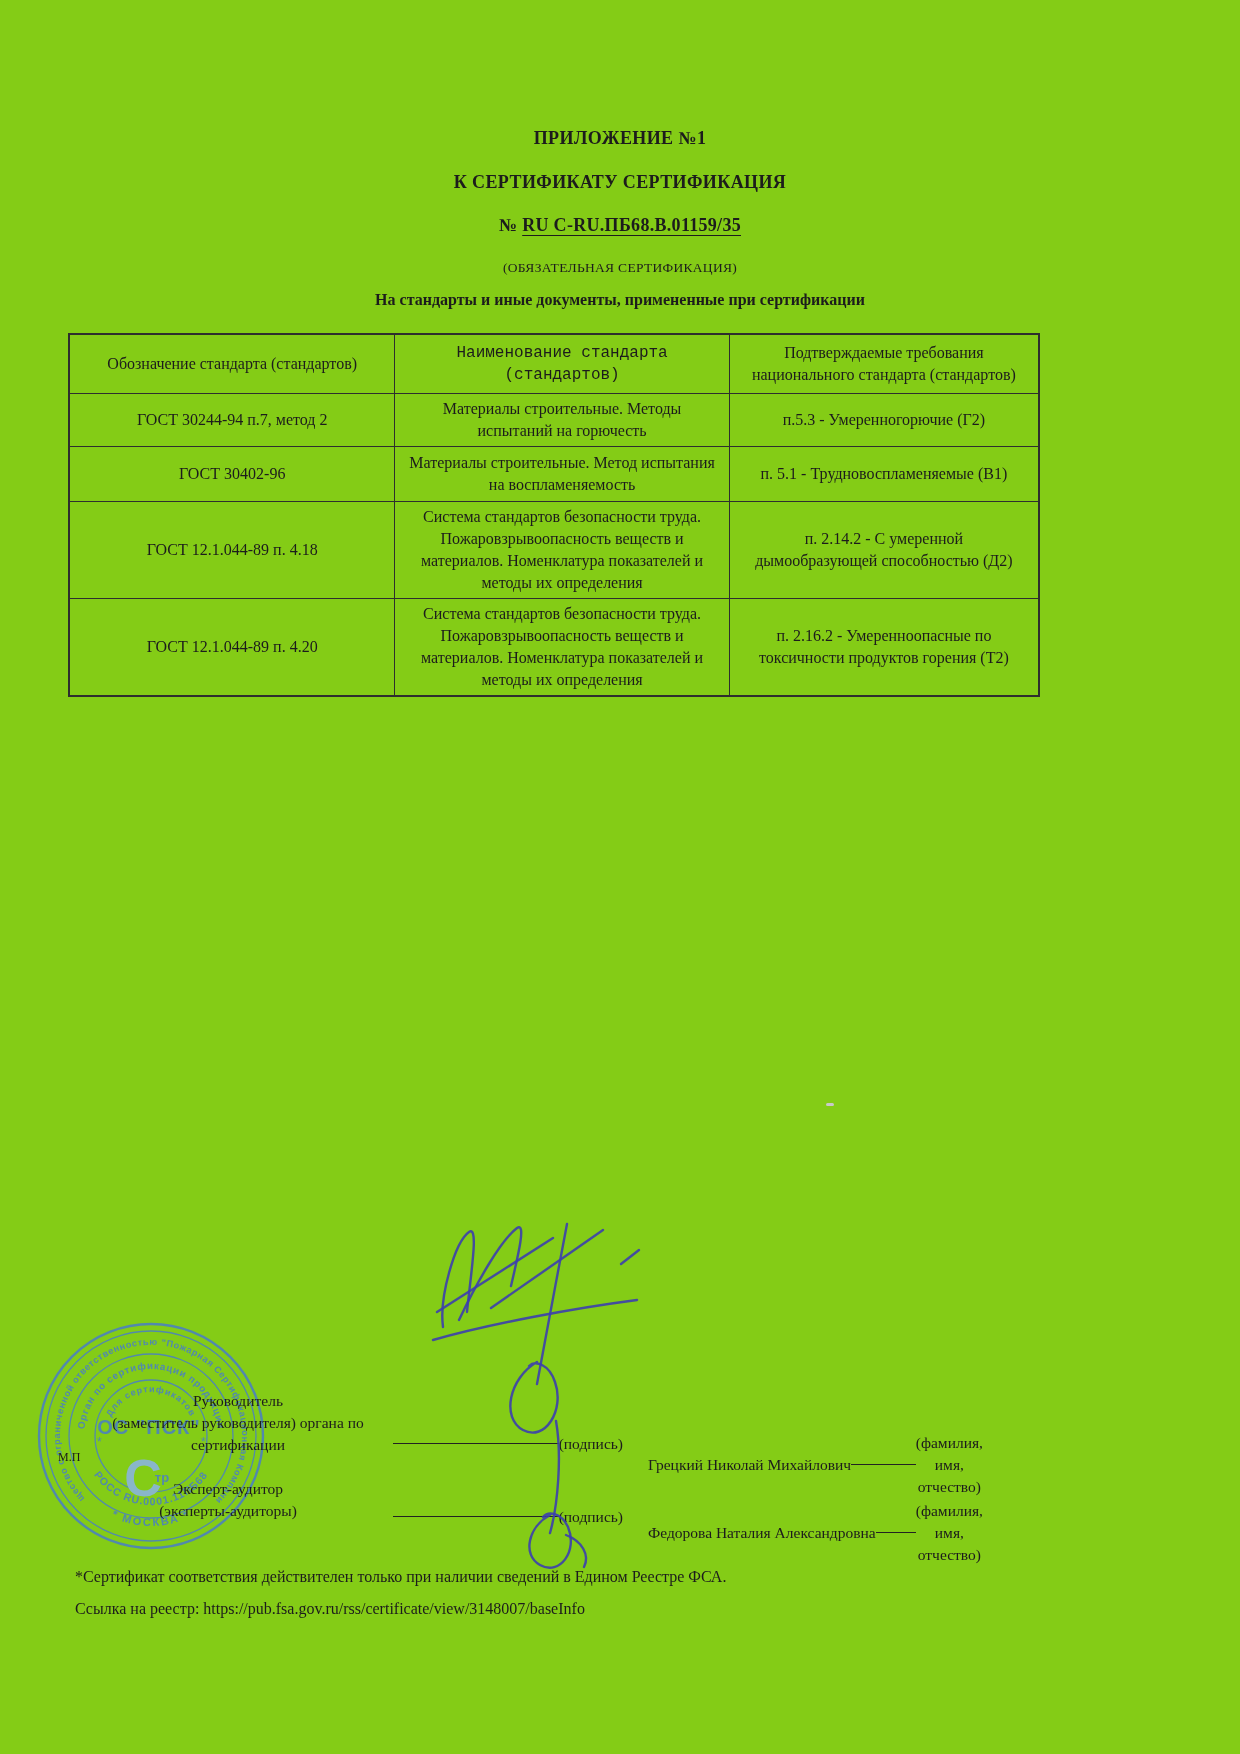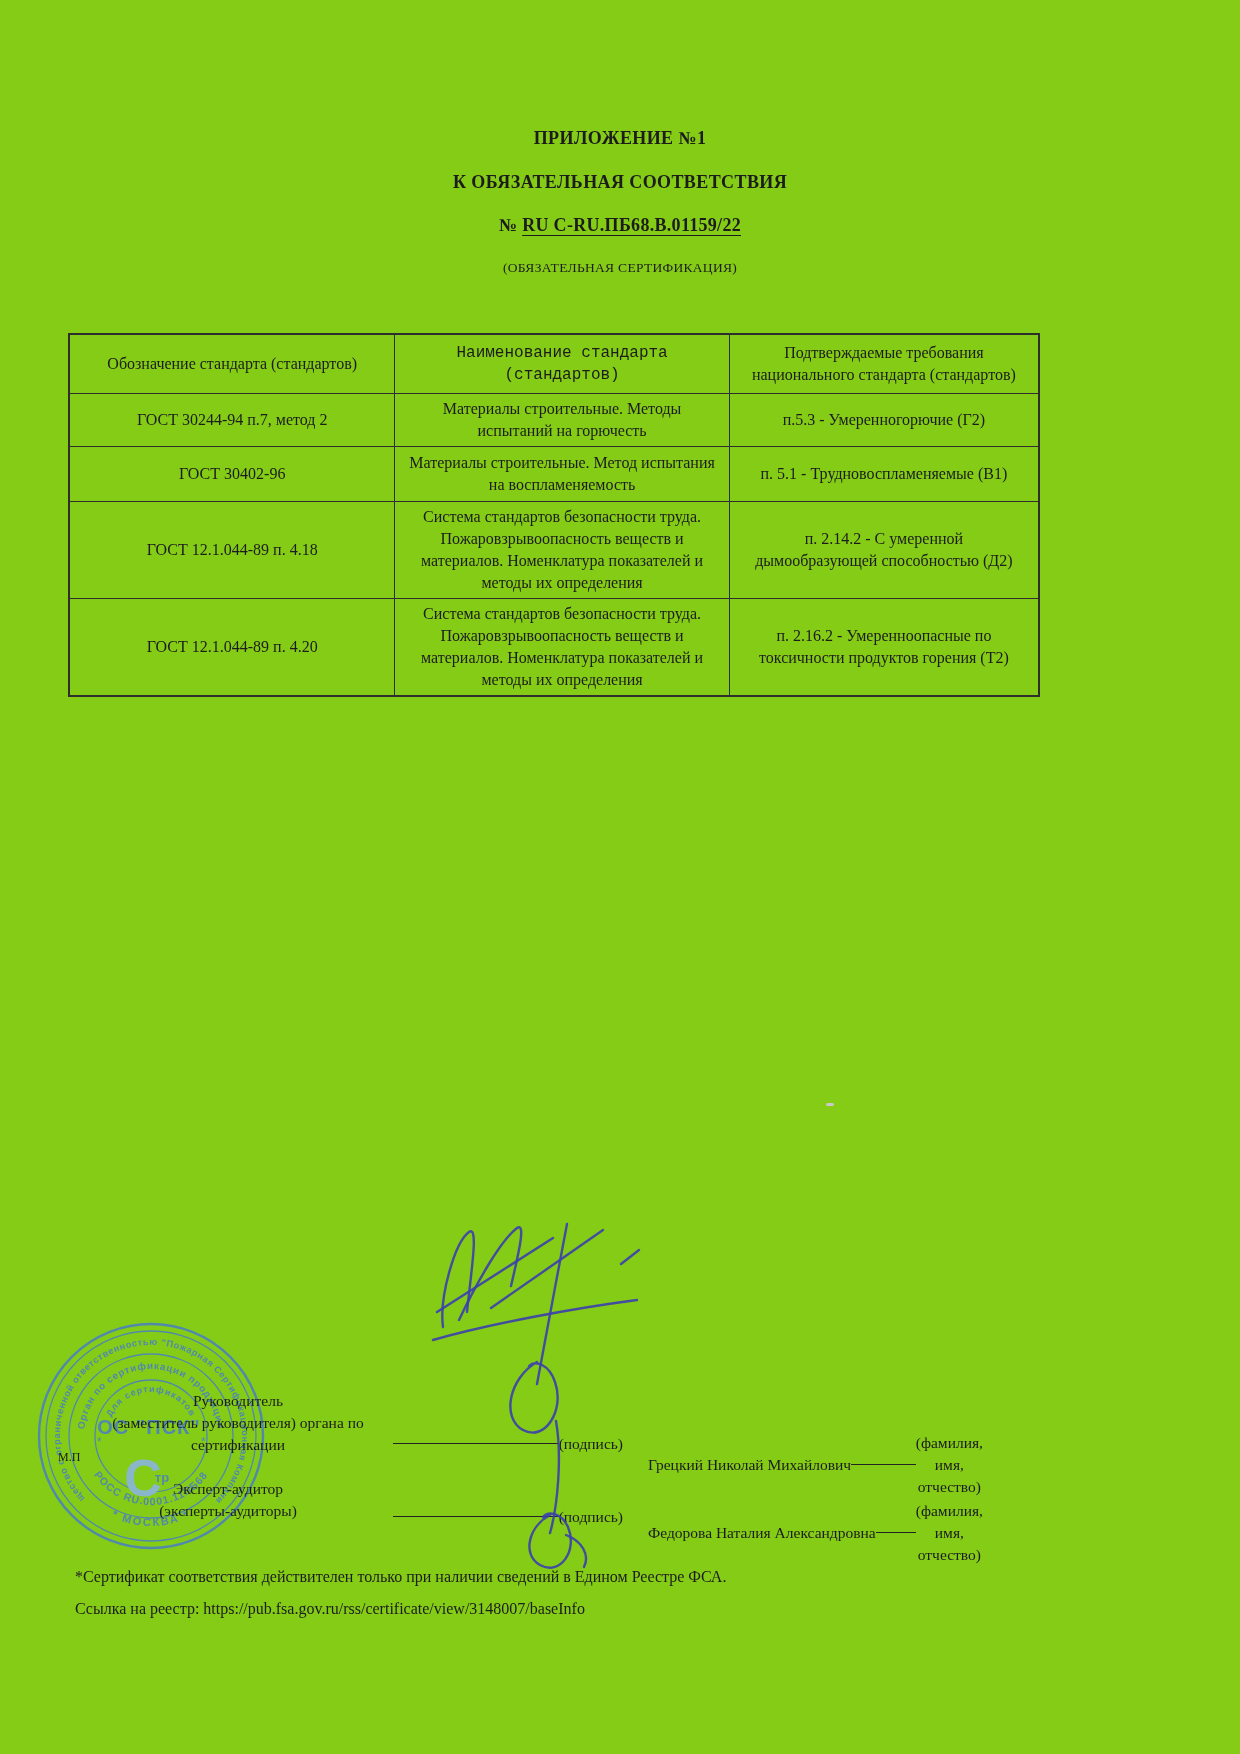--- a/index.html
+++ b/index.html
@@ -66,23 +66,24 @@
   .sig2{left:498px;top:1415px;pointer-events:none;}
   .sig-stroke{fill:none;stroke:#3c3fae;stroke-width:2.4;stroke-linecap:round;opacity:.9;}
   .artifact{left:826px;top:1103px;width:8px;height:3px;background:#c9c9c9;border-radius:2px;}
 </style>
 </head>
 <body>
 
 <div class="page">
 
   <div class="abs ctr title1">ПРИЛОЖЕНИЕ №1</div>
-  <div class="abs ctr title2">К ОБЯЗАТЕЛЬНАЯ СООТВЕТСТВИЯ</div>
-  <div class="abs ctr certnum"><span>№ </span><span class="ul">RU C-RU.ПБ68.В.01159/22</span></div>
+  <div class="abs ctr title2">К СЕРТИФИКАТУ СЕРТИФИКАЦИЯ</div>
+  <div class="abs ctr certnum"><span>№ </span><span class="ul">RU C-RU.ПБ68.В.01159/35</span></div>
   <div class="abs ctr certtype">(ОБЯЗАТЕЛЬНАЯ СЕРТИФИКАЦИЯ)</div>
+  <div class="abs ctr subtitle">На стандарты и иные документы, примененные при сертификации</div>
 
   <table class="std">
     <tbody>
         <tr class="hdr">
       <td class="c1">Обозначение стандарта (стандартов)</td>
       <td class="c2">Наименование стандарта (стандартов)</td>
       <td class="c3">Подтверждаемые требования национального стандарта (стандартов)</td>
     </tr>
     <tr class="r1">
       <td>ГОСТ 30244-94 п.7, метод 2</td>

